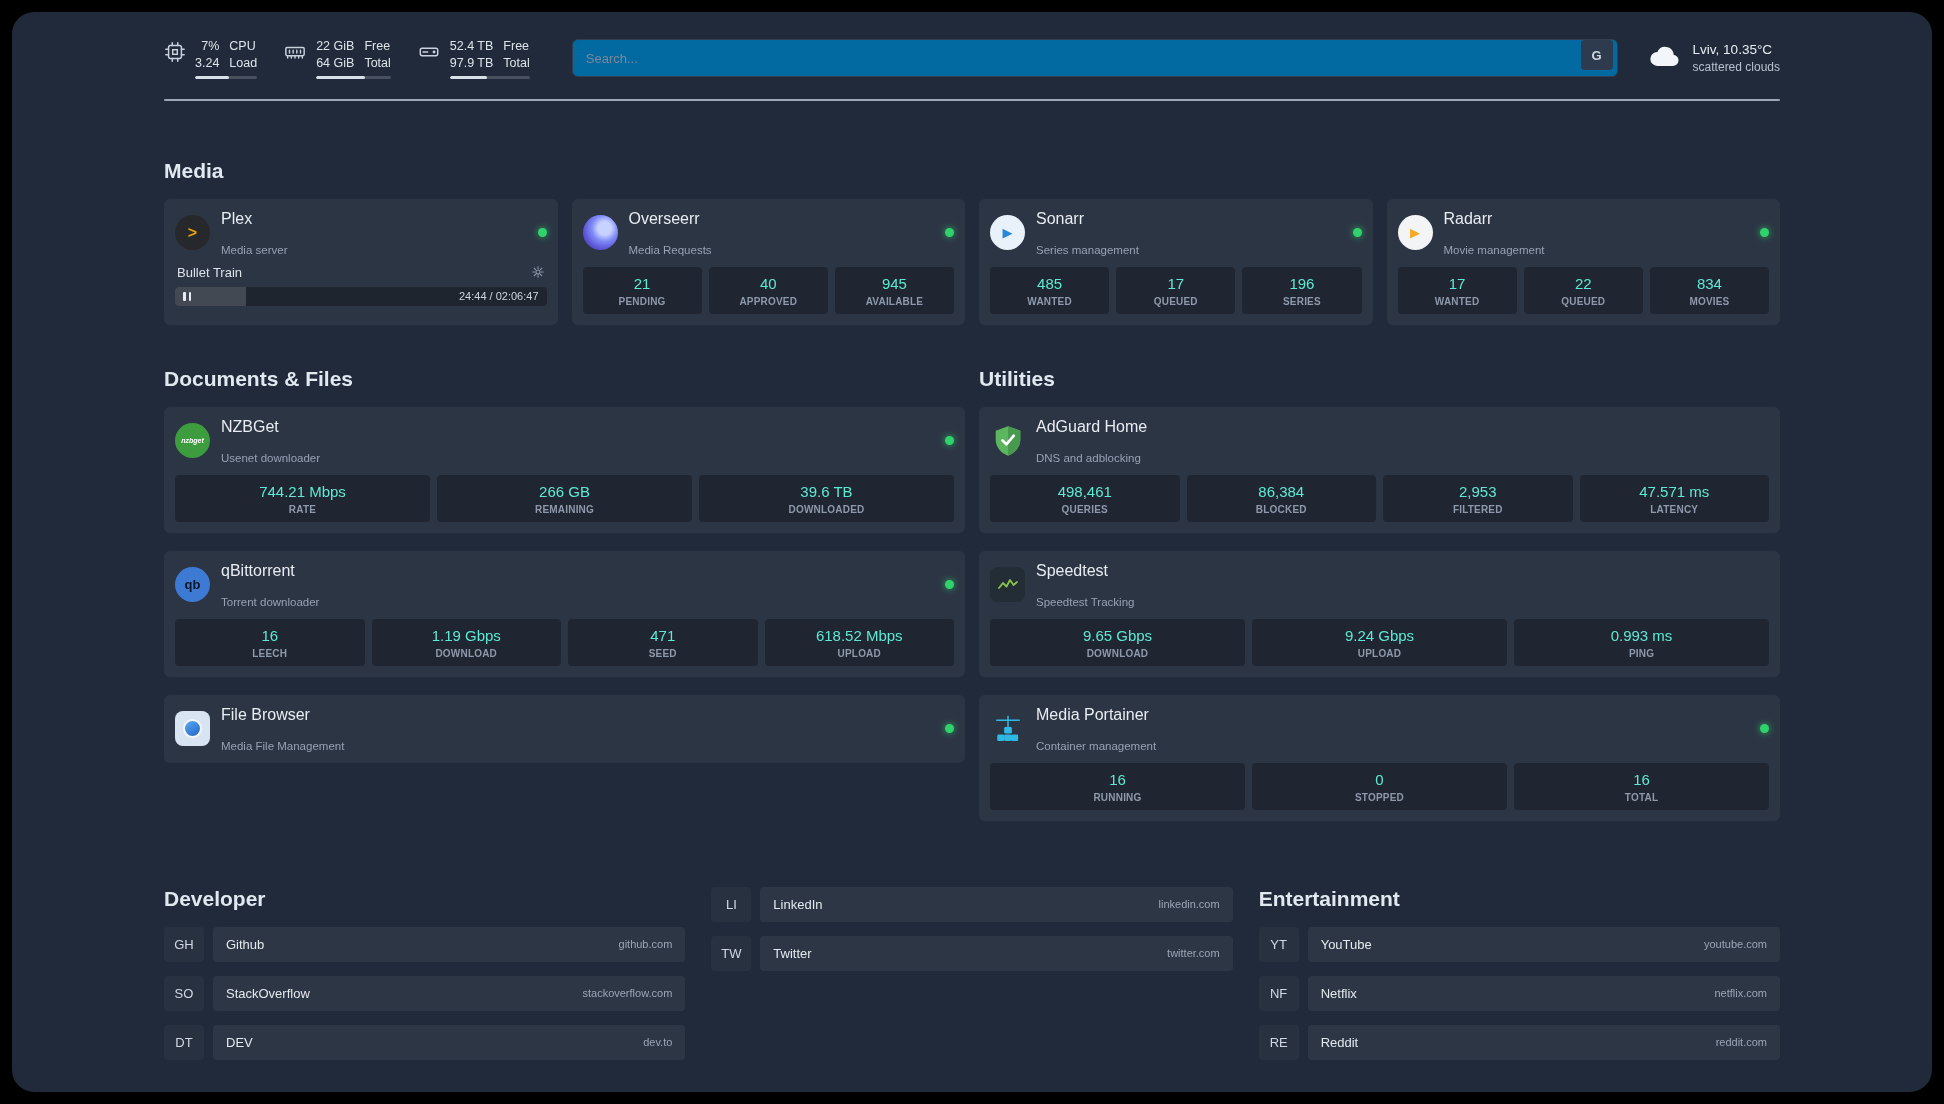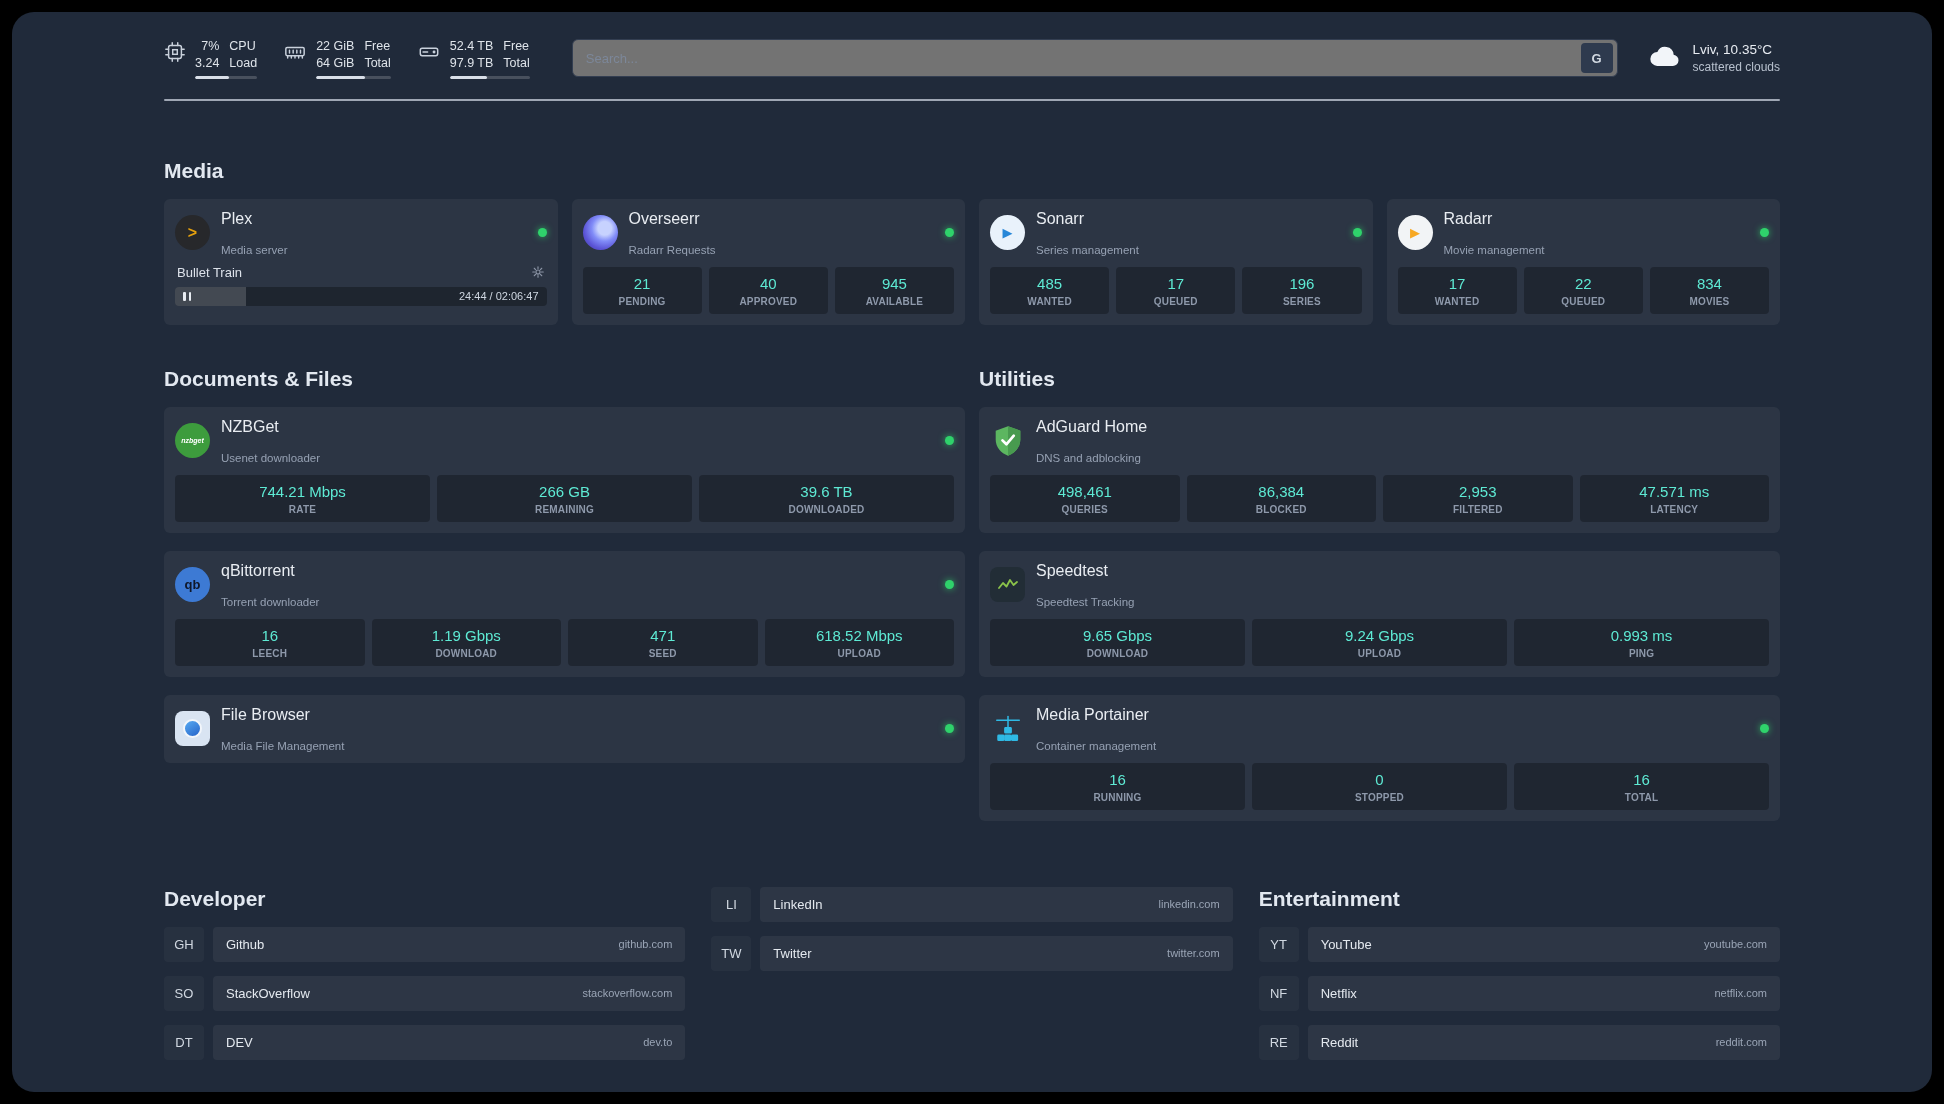--- a/index.html
+++ b/index.html
@@ -10,21 +10,21 @@
   
   .topbar { display: flex; align-items: center; }
   .sys { display: flex; align-items: flex-start; gap: 9px; margin-right: 26px; }
   .sys-icon { margin-top: 3px; display: inline-flex; }
   .sys-cols { display: flex; gap: 10px; }
   .sys-col { display: flex; flex-direction: column; font-size: 12.5px; color: #dfe4ea; line-height: 1.35; }
   .sys-col.vals { align-items: flex-end; }
   .sys-bar { margin-top: 4px; height: 3px; border-radius: 2px; background: rgba(255,255,255,0.18); overflow: hidden; }
   .sys-fill { height: 100%; background: #d9dfe8; border-radius: 2px; }
 
-  .searchbar { flex: 1; margin: 0 30px 0 16px; height: 38px; background: #737373; border: 1px solid #333e51; border-radius: 6px; display: flex; align-items: center; padding: 0 4px 0 13px; }
+  .searchbar { flex: 1; margin: 0 30px 0 16px; height: 38px; background: #0369a1; border: 1px solid #333e51; border-radius: 6px; display: flex; padding: 0 4px 0 13px; }
   .searchbar input { flex: 1; background: transparent; border: none; outline: none; color: #cbd3de; font-size: 13px; font-family: "Liberation Sans", sans-serif; }
   .searchbar input::placeholder { color: #7c8799; }
   .g-btn { width: 32px; height: 30px; border: none; border-radius: 4px; background: #2e3a4e; color: #d2d9e2; font-size: 13px; font-weight: 700; cursor: pointer; }
 
   .weather { display: flex; align-items: center; gap: 11px; }
   .weather-loc { font-size: 13.5px; color: #e8ecf2; }
   .weather-cond { font-size: 12px; color: #b8c1ce; margin-top: 3px; }
 
   .divider { margin-top: 20px; height: 2px; background: #c9d2de; opacity: 0.75; border-radius: 1px; }
 
@@ -212,21 +212,21 @@
               <span class="player-time">24:44 / 02:06:47</span>
             </div>
           </div>
         </div>
 
         <div class="card">
           <div class="card-head">
             <span class="app-icon ic-overseerr"></span>
             <div>
               <div class="app-name">Overseerr</div>
-              <div class="app-desc">Radarr Requests</div>
+              <div class="app-desc">Media Requests</div>
             </div>
             <span class="status-dot"></span>
           </div>
           <div class="stats">
             <div class="stat">
               <div class="stat-value">21</div>
               <div class="stat-label">PENDING</div>
             </div>
             <div class="stat">
               <div class="stat-value">40</div>

